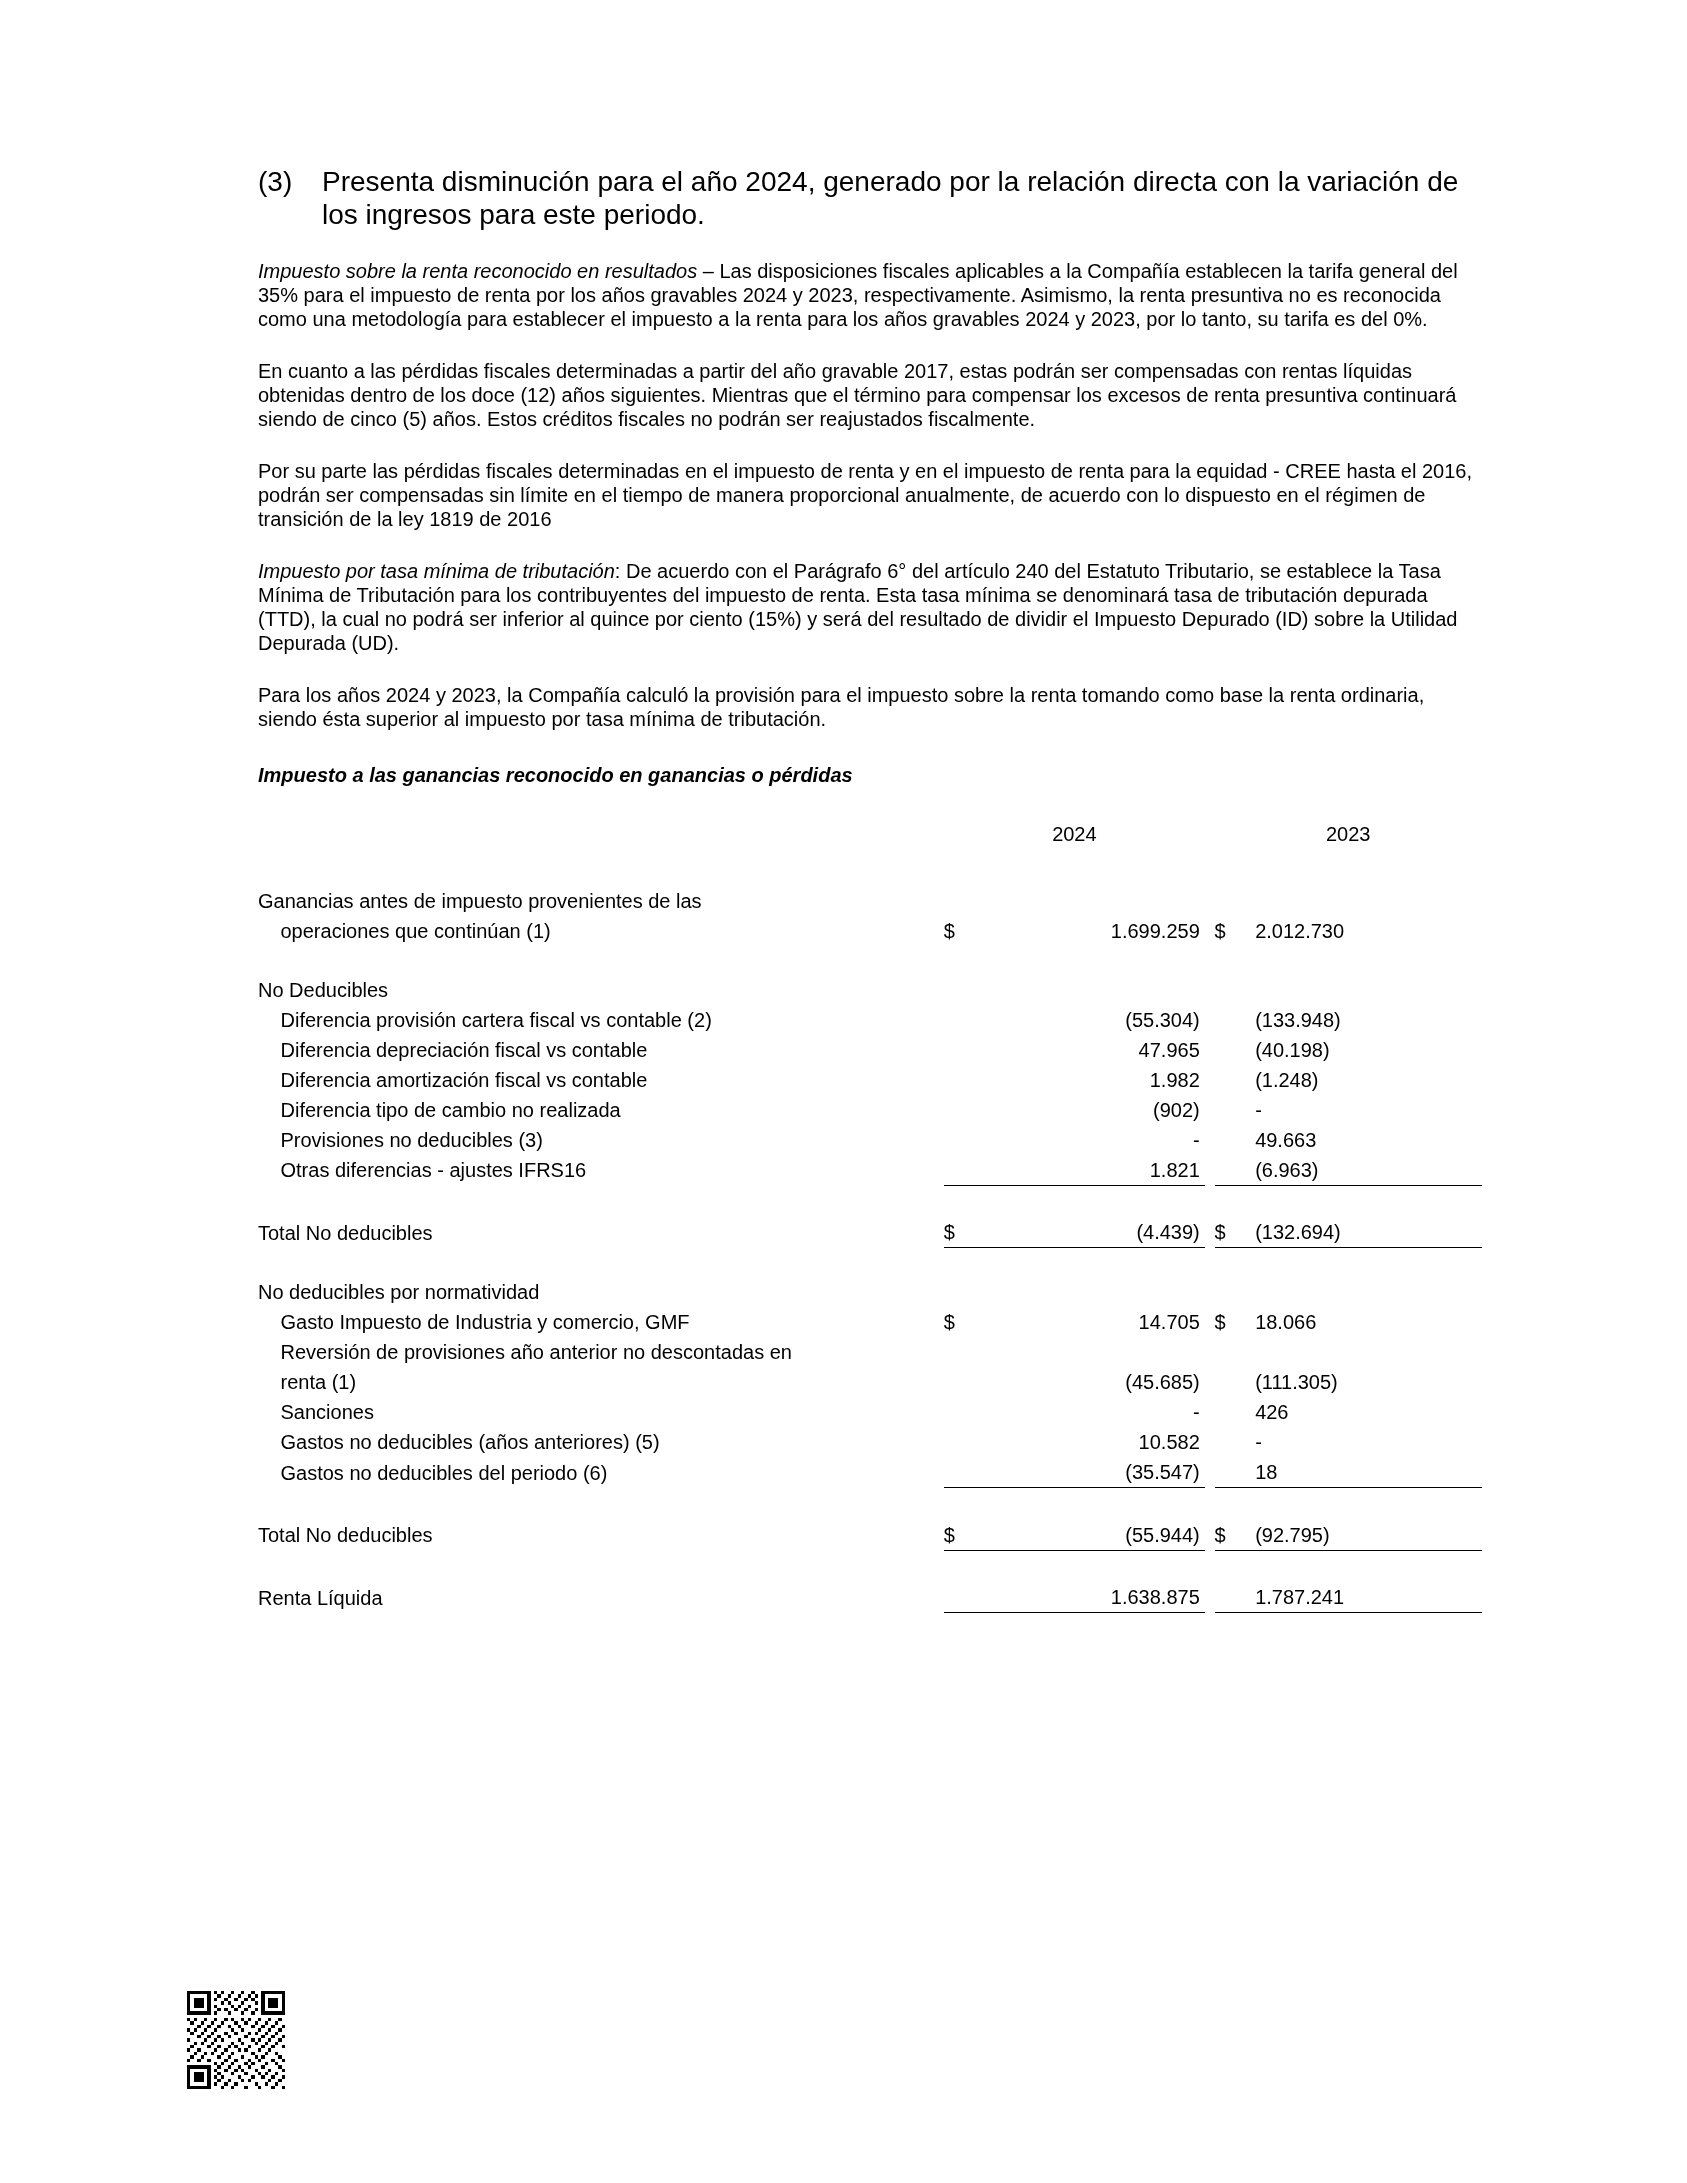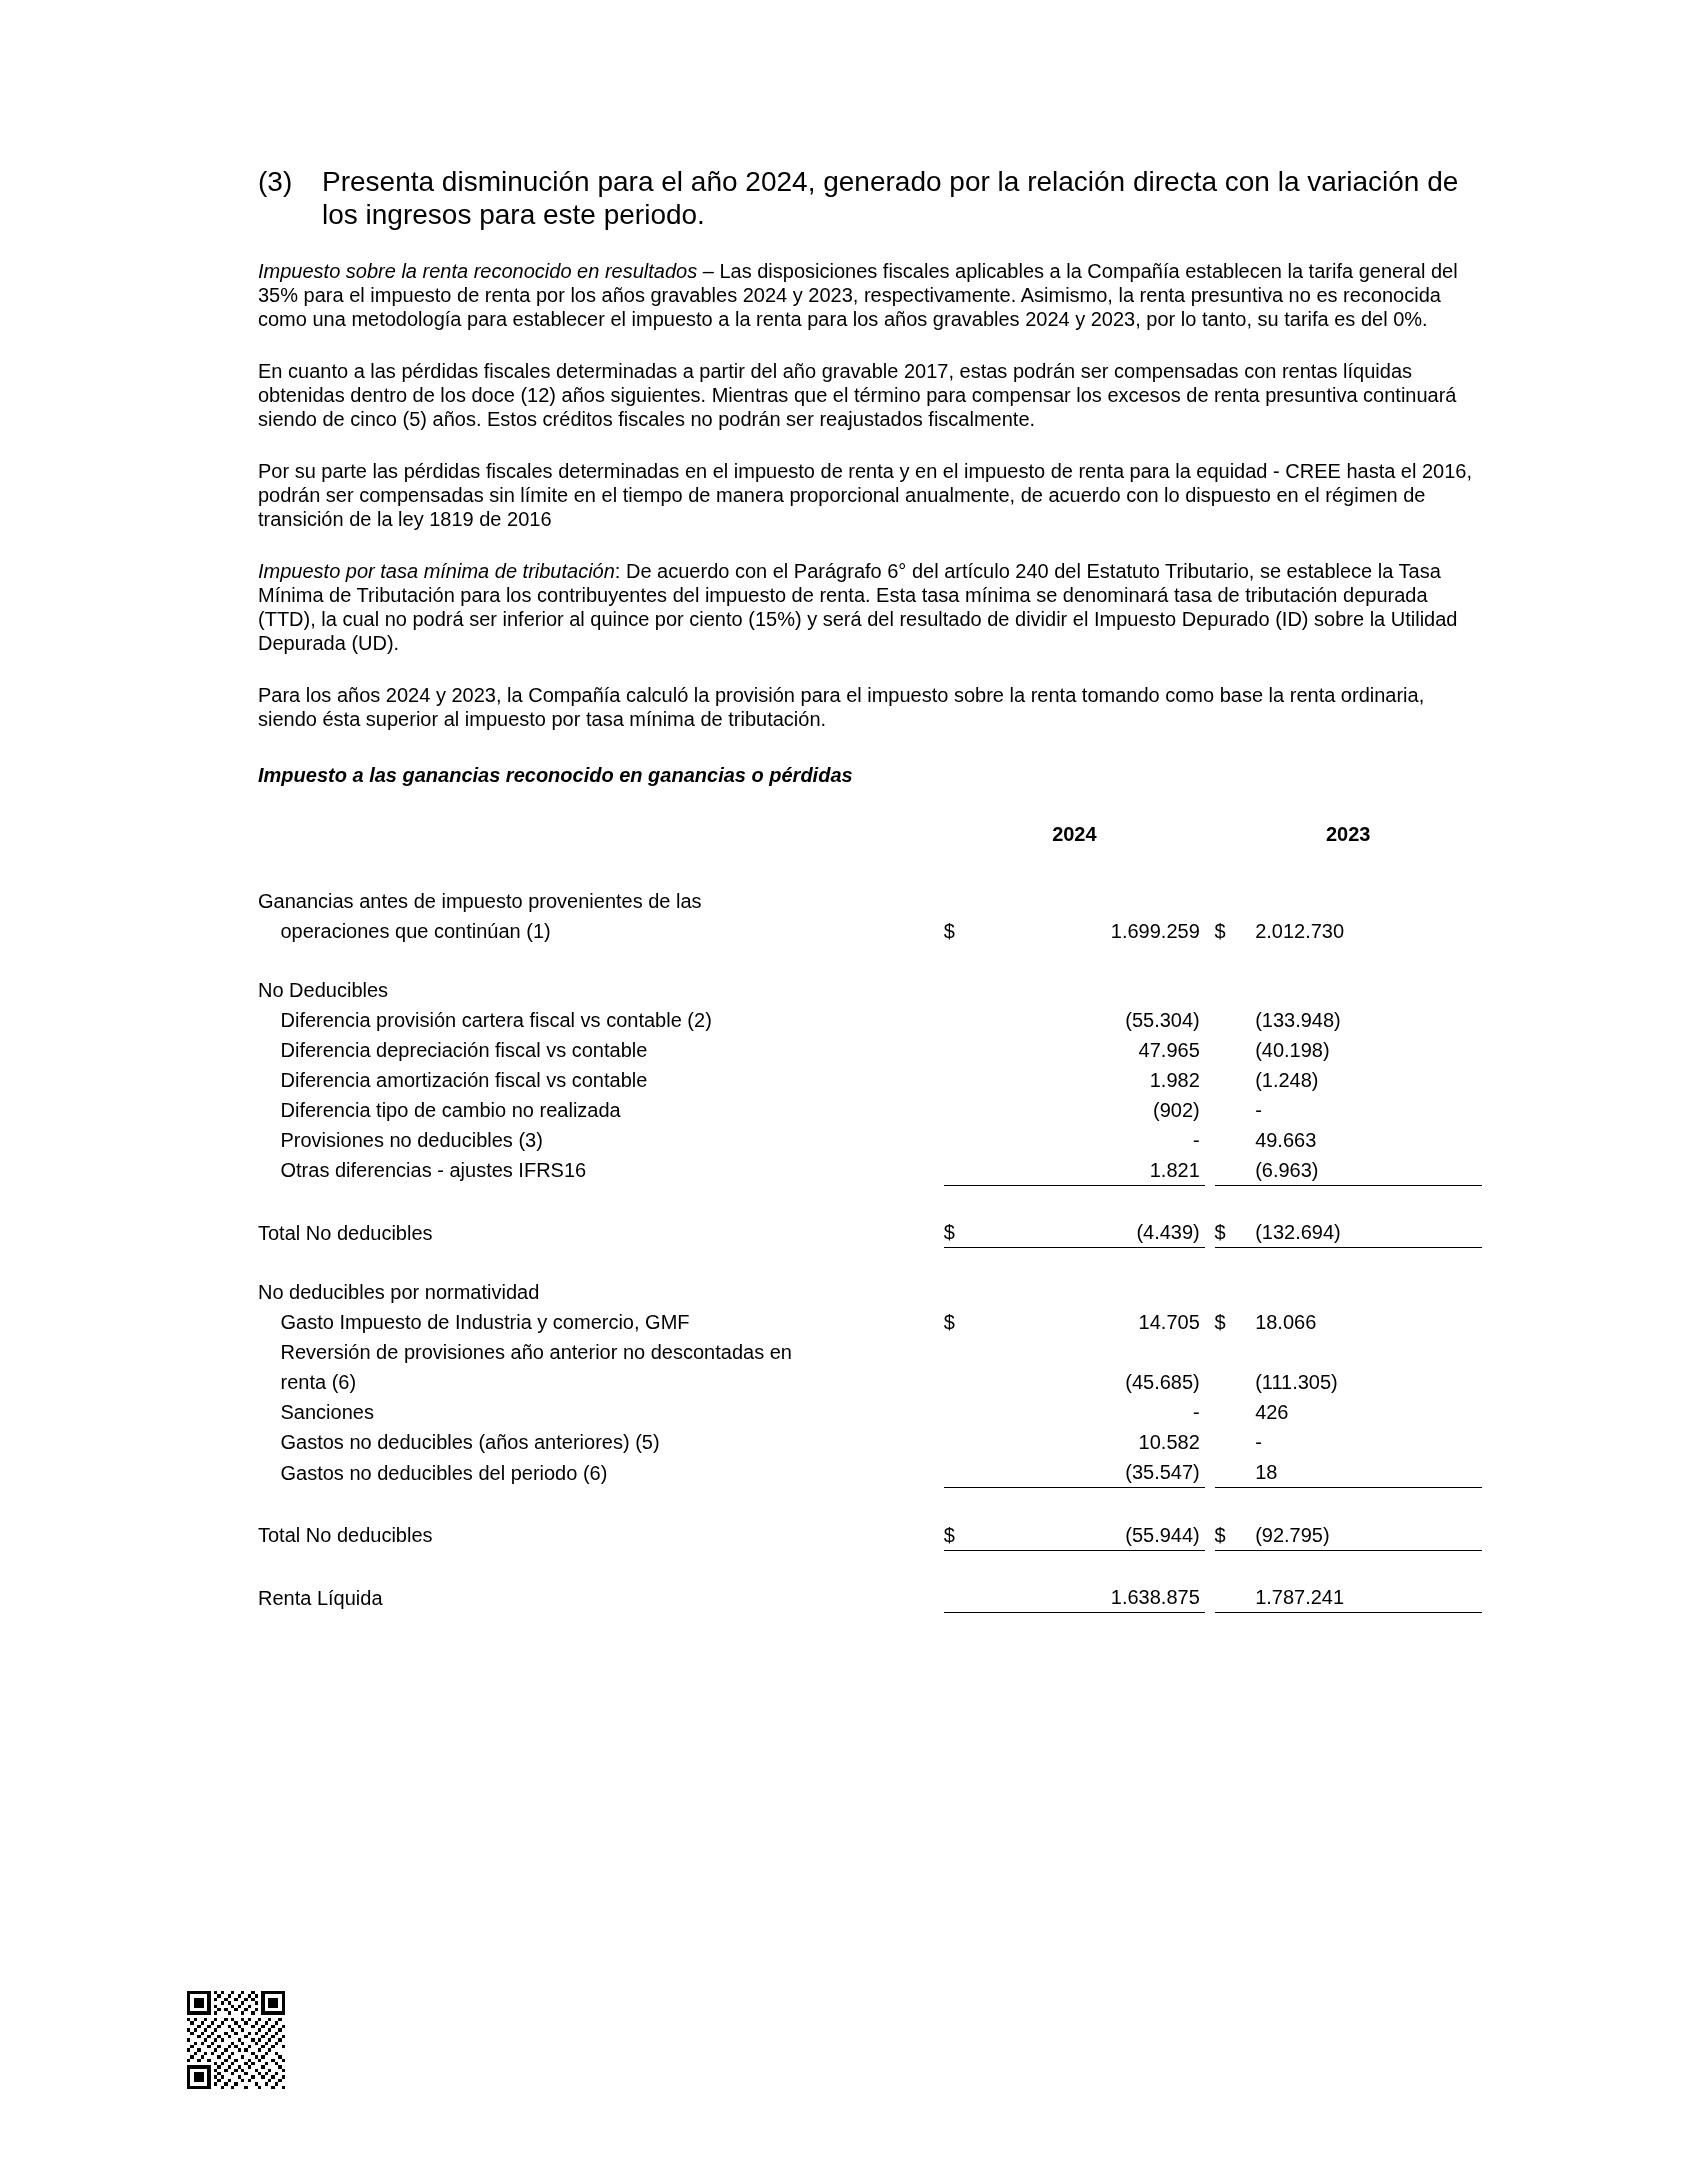--- a/index.html
+++ b/index.html
@@ -73,21 +73,21 @@
   }
   .c-label { width: 675px; text-align: left; }
   .c-cur1  { width: 40px;  text-align: left; }
   .c-val1  { width: 212px; text-align: right; padding-right: 5.3px !important; }
   .c-gap   { width: 9.3px; }
   .c-cur2  { width: 40px;  text-align: left; }
   .c-val2  { width: 218px; text-align: left; padding-right: 5.3px !important; }
 
   .hdr-year {
     text-align: center;
-    font-weight: bold;
+    font-weight: normal;
     font-size: 20px;
     padding-bottom: 37px !important;
     margin-top: 48px;
   }
   .indent1 { padding-left: 22.5px !important; }
   .spacer-row td { height: 29px; }
   .uline-single { border-bottom: 1.3px solid #000; }
   .row-total td { padding-top: 2.6px !important; }
   .two-line-label { white-space: normal !important; line-height: 30px; }
 
@@ -272,21 +272,21 @@
         </tr>
         <tr>
           <td class="indent1 two-line-label">Reversión de provisiones año anterior no descontadas en</td>
           <td></td>
             <td></td>
             <td></td>
             <td></td>
             <td></td>
         </tr>
         <tr>
-          <td class="indent1">renta (6)</td>
+          <td class="indent1">renta (1)</td>
           <td class="c-cur1"></td>
           <td class="c-val1">(45.685)</td>
           <td></td>
           <td class="c-cur2"></td>
           <td class="c-val2">(111.305)</td>
         </tr>
         <tr>
           <td class="indent1">Sanciones</td>
           <td class="c-cur1"></td>
           <td class="c-val1">-</td>

